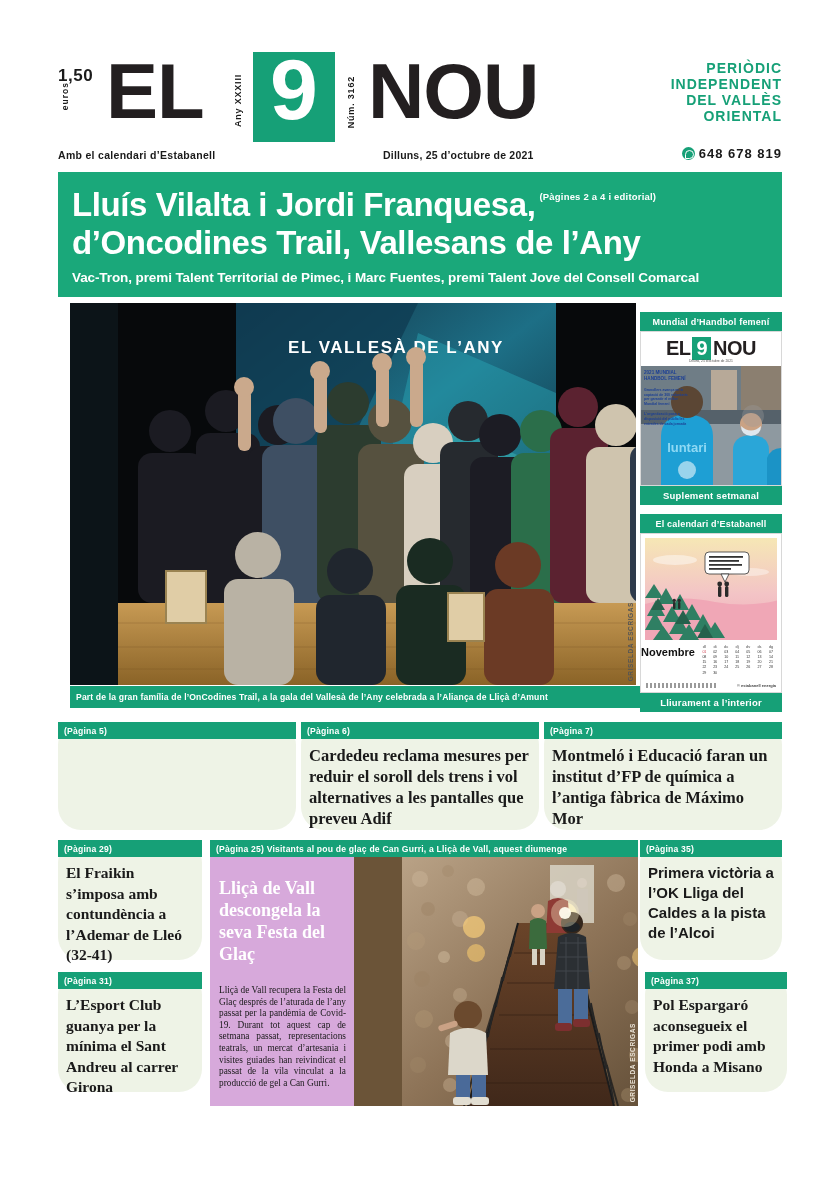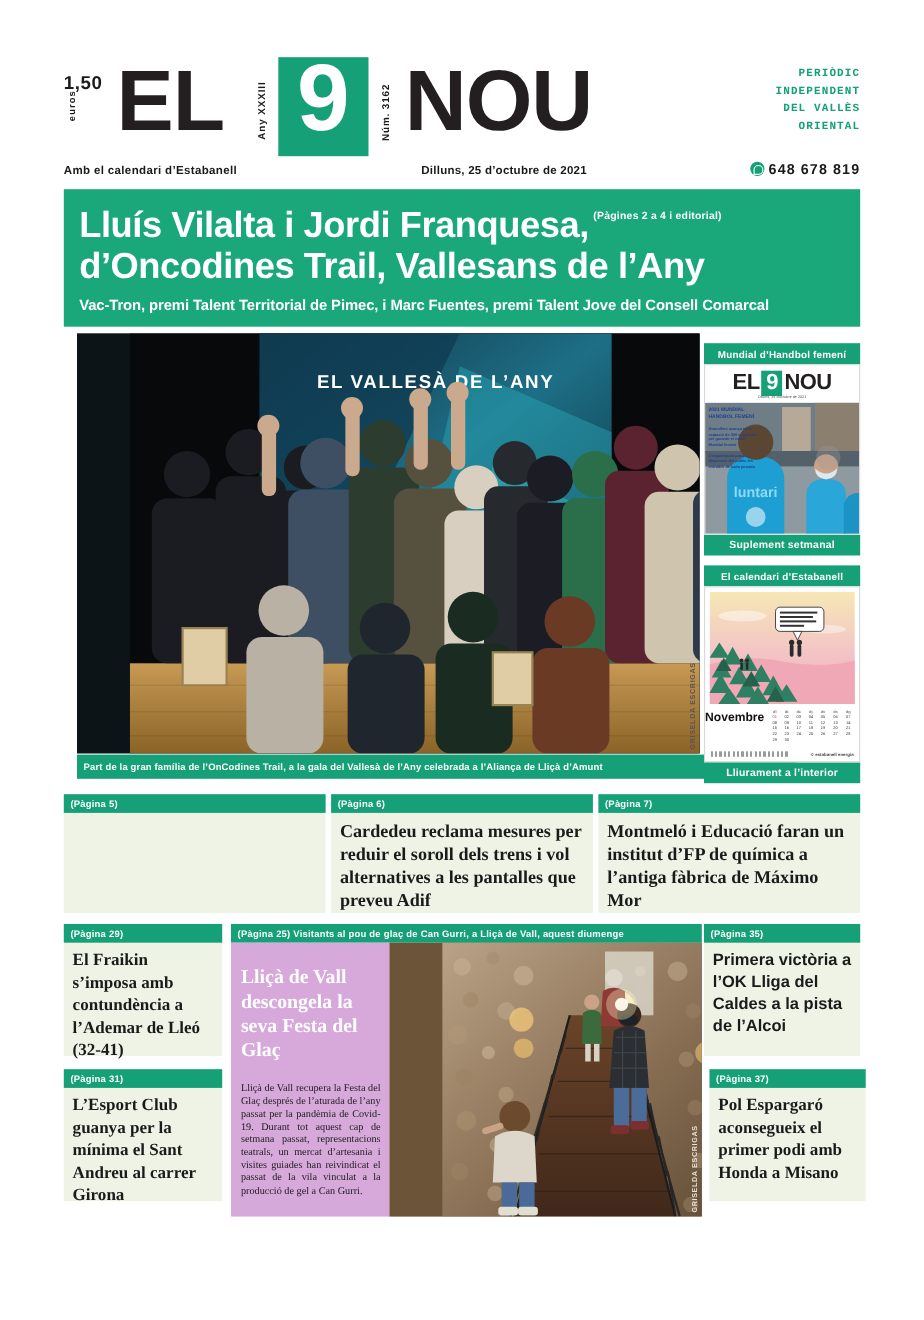--- a/index.html
+++ b/index.html
@@ -25,21 +25,21 @@
                font-weight:bold; color:#ffffff; line-height:1; }
   .num3162 { position:absolute; left:288px; top:24px; font-size:9px; font-weight:bold; color:#1a1a1a;
              writing-mode:vertical-rl; transform:rotate(180deg); letter-spacing:.8px; }
   .logo-nou { position:absolute; left:310px; top:2px; font-size:78px; font-weight:bold; color:#231f20;
               letter-spacing:-1px; line-height:.95; }
   .calendari-line { position:absolute; left:0px; top:97px; font-size:10.5px; font-weight:bold;
                     color:#1a1a1a; letter-spacing:.3px; }
   .date-line { position:absolute; left:325px; top:97px; font-size:10.5px; font-weight:bold;
                color:#1a1a1a; letter-spacing:.2px; }
   .tagline { position:absolute; right:0px; top:8px; text-align:right; }
-  .tagline div { font-size:10px; font-weight:bold; color:#16a077; letter-spacing:1px; line-height:16px;font-family:Liberation Mono, monospace; }
+  .tagline div { font-size:14px; font-weight:bold; color:#16a077; letter-spacing:1px; line-height:16px; }
   .whats { position:absolute; right:0px; top:94px; display:flex; align-items:center; gap:4px; }
   .wa-icon { width:13px; height:13px; border-radius:50%; background:#16a077; position:relative; flex:0 0 auto;}
   .wa-icon::after{ content:""; position:absolute; left:3px; top:3px; width:7px; height:7px;
                    border:1.6px solid #fff; border-radius:50% 50% 50% 0; }
   .wa-num { font-size:13px; font-weight:bold; color:#1a1a1a; letter-spacing:1px; }
 
   
   .banner { position:absolute; left:58px; top:172px; width:724px; height:125px; background:#1aa87a; }
   .banner-h1 { position:absolute; left:14px; top:6px; width:700px; color:#fff; font-size:33px;
                font-weight:bold; line-height:38px; letter-spacing:-.4px; }
@@ -83,21 +83,21 @@
   .cal-grid table { border-collapse:collapse; width:100%; }
   .cal-grid td { font-size:3.6px; color:#333; text-align:center; padding:.6px 0; }
   .cal-grid td.h { font-weight:bold; color:#777; }
   .cal-grid td.r { color:#cf3b4a; }
   .cal-foot { position:absolute; left:5px; bottom:4px; right:5px; display:flex;
               justify-content:space-between; align-items:flex-end; }
   .cal-bar { width:72px; height:5px; background:repeating-linear-gradient(90deg,#9a9a9a 0 2px,#fff 2px 4px); }
   .cal-brand { font-size:4px; color:#444; font-weight:bold; }
 
   
-  .nbox { position:absolute; background:#eef3e6; }
+  .nbox { position:absolute; background:#eef3e6;border-radius:23px; }
   .nhdr { background:#16a077; color:#fff; font-size:8.6px; font-weight:bold; height:17px;
           display:flex; align-items:center; padding-left:6px; letter-spacing:.2px; }
   .ntitle { padding:6px 7px 7px 8px; font-family:"Liberation Serif", serif; font-weight:bold;
             color:#1a1a1a; }
 
   .row2 .ntitle { font-size:16.5px; line-height:21px; }
   .col-narrow .ntitle { font-size:15.5px; line-height:20.5px; }
   .sans .ntitle { font-family:"Liberation Sans", sans-serif; font-size:15px; line-height:20px; }
 
   

